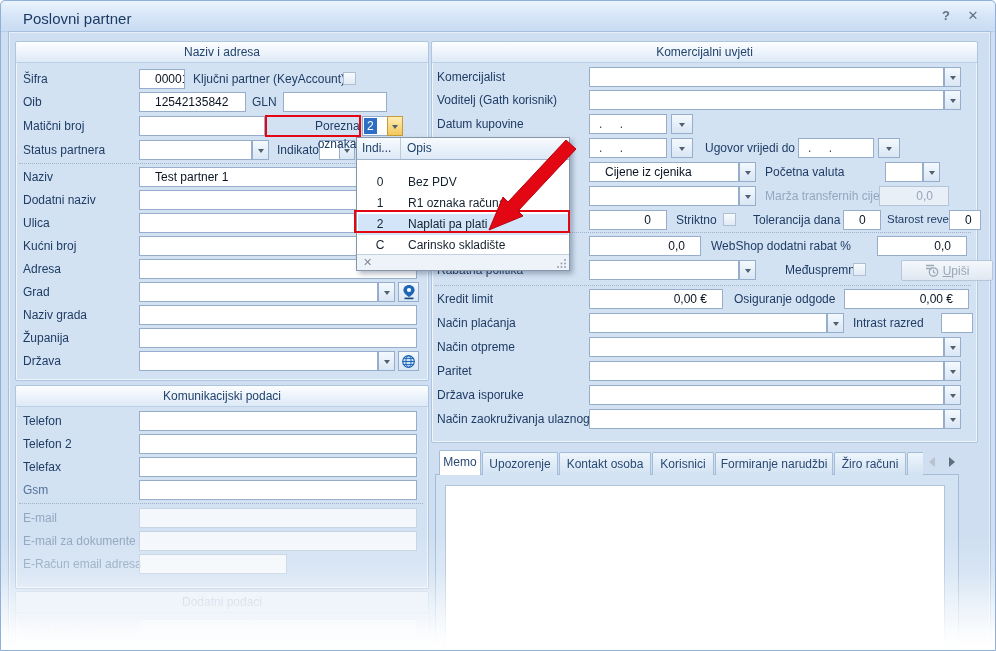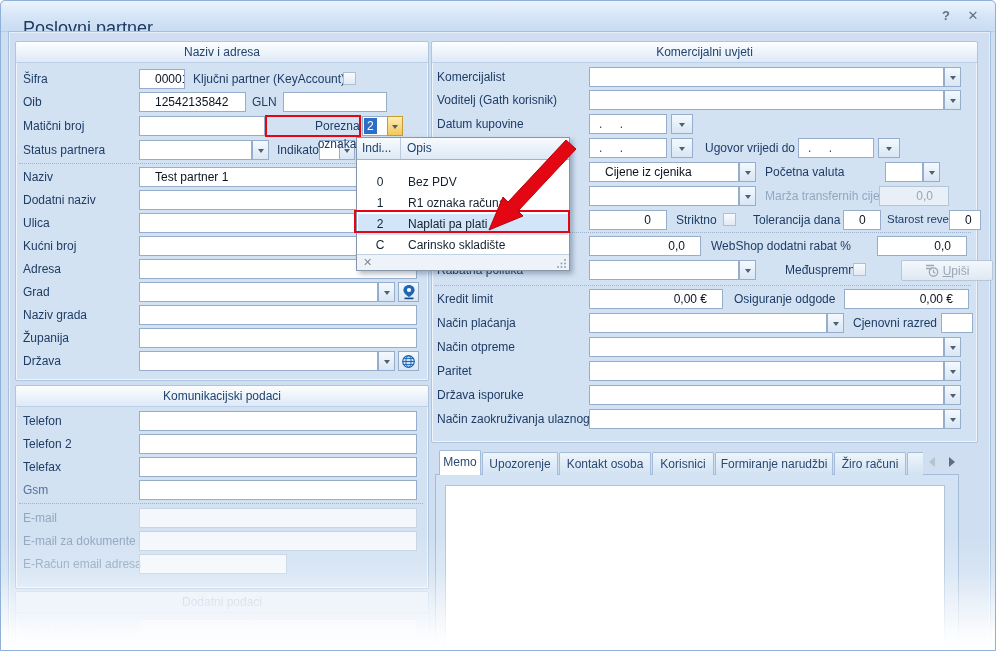--- a/index.html
+++ b/index.html
@@ -1,18 +1,18 @@
 <!DOCTYPE html>
 <html><head>
 <meta charset="utf-8">
 <style>
   html,body{margin:0;padding:0;background:#fff;font-family:"Liberation Sans","DejaVu Sans",sans-serif;}
   .win{position:relative;width:996px;height:651px;background:#cfdff1;border:1px solid #8fb0d8;border-radius:5px 5px 0 0;box-sizing:border-box;overflow:hidden;}
   .titlebar{position:absolute;left:0;top:0;width:100%;height:30px;background:linear-gradient(#ecf4fd,#d6e5f7 50%,#c9dcf2);border-bottom:1px solid #b9cfe9;border-radius:5px 5px 0 0;}
-  .title{position:absolute;left:22px;top:17px;font-size:18px;color:#1c3a63;}
+  .title{position:absolute;left:22px;top:9px;font-size:15px;color:#1c3a63;}
   .tbico{position:absolute;top:7px;width:18px;height:16px;text-align:center;font-size:13px;font-weight:bold;color:#5f7285;cursor:default;}
   .frame{position:absolute;left:7px;top:30px;width:981px;height:620px;border:1px solid #a5c0de;background:#cfdff1;box-shadow:inset 0 0 0 1px #e6eff9;}
   .group{position:absolute;border:1px solid #aec5e0;background:#d3e2f3;border-radius:2px;box-shadow:inset 0 0 0 1px rgba(255,255,255,.65);}
   .ghead{height:20px;background:linear-gradient(#fdfeff,#dde9f7);border-bottom:1px solid #bccfe6;text-align:center;font-size:12px;color:#21436d;line-height:20px;border-radius:2px 2px 0 0;}
   .lbl{position:absolute;font-size:12px;color:#1e3c64;white-space:nowrap;}
   .lbl.mid{color:#53719b;}
   .lbl.dim{color:#93a7c0;}
   .lbl.faint{color:#c3d0e0;}
   .inp{position:absolute;height:20px;background:#fff;border:1px solid #96aecb;font-size:12px;color:#0a1420;padding:0 15px;line-height:18px;box-sizing:border-box;white-space:nowrap;overflow:hidden;}
   .inp.right{text-align:right;}
@@ -252,21 +252,21 @@
   <div class="lbl" style="left:436px;top:291px;">Kredit limit</div>
   <div class="inp right" style="left:588px;top:288px;width:134px;">0,00 €</div>
   <div class="lbl" style="left:733px;top:291px;">Osiguranje odgode</div>
   <div class="inp right" style="left:843px;top:288px;width:125px;">0,00 €</div>
 
   <div class="lbl" style="left:436px;top:315px;">Način plaćanja</div>
   <div class="inp" style="left:588px;top:312px;width:238px;"></div>
   <div class="cbtn" style="left:826px;top:312px;">
       <i></i>
     </div>
-  <div class="lbl" style="left:852px;top:315px;">Cjenovni razred</div>
+  <div class="lbl" style="left:852px;top:315px;">Intrast razred</div>
   <div class="inp" style="left:940px;top:312px;width:30px;"></div>
 
   <div class="lbl" style="left:436px;top:339px;">Način otpreme</div>
   <div class="inp" style="left:588px;top:336px;width:355px;"></div>
   <div class="cbtn" style="left:943px;top:336px;">
       <i></i>
     </div>
 
   <div class="lbl" style="left:436px;top:363px;">Paritet</div>
   <div class="inp" style="left:588px;top:360px;width:355px;"></div>

